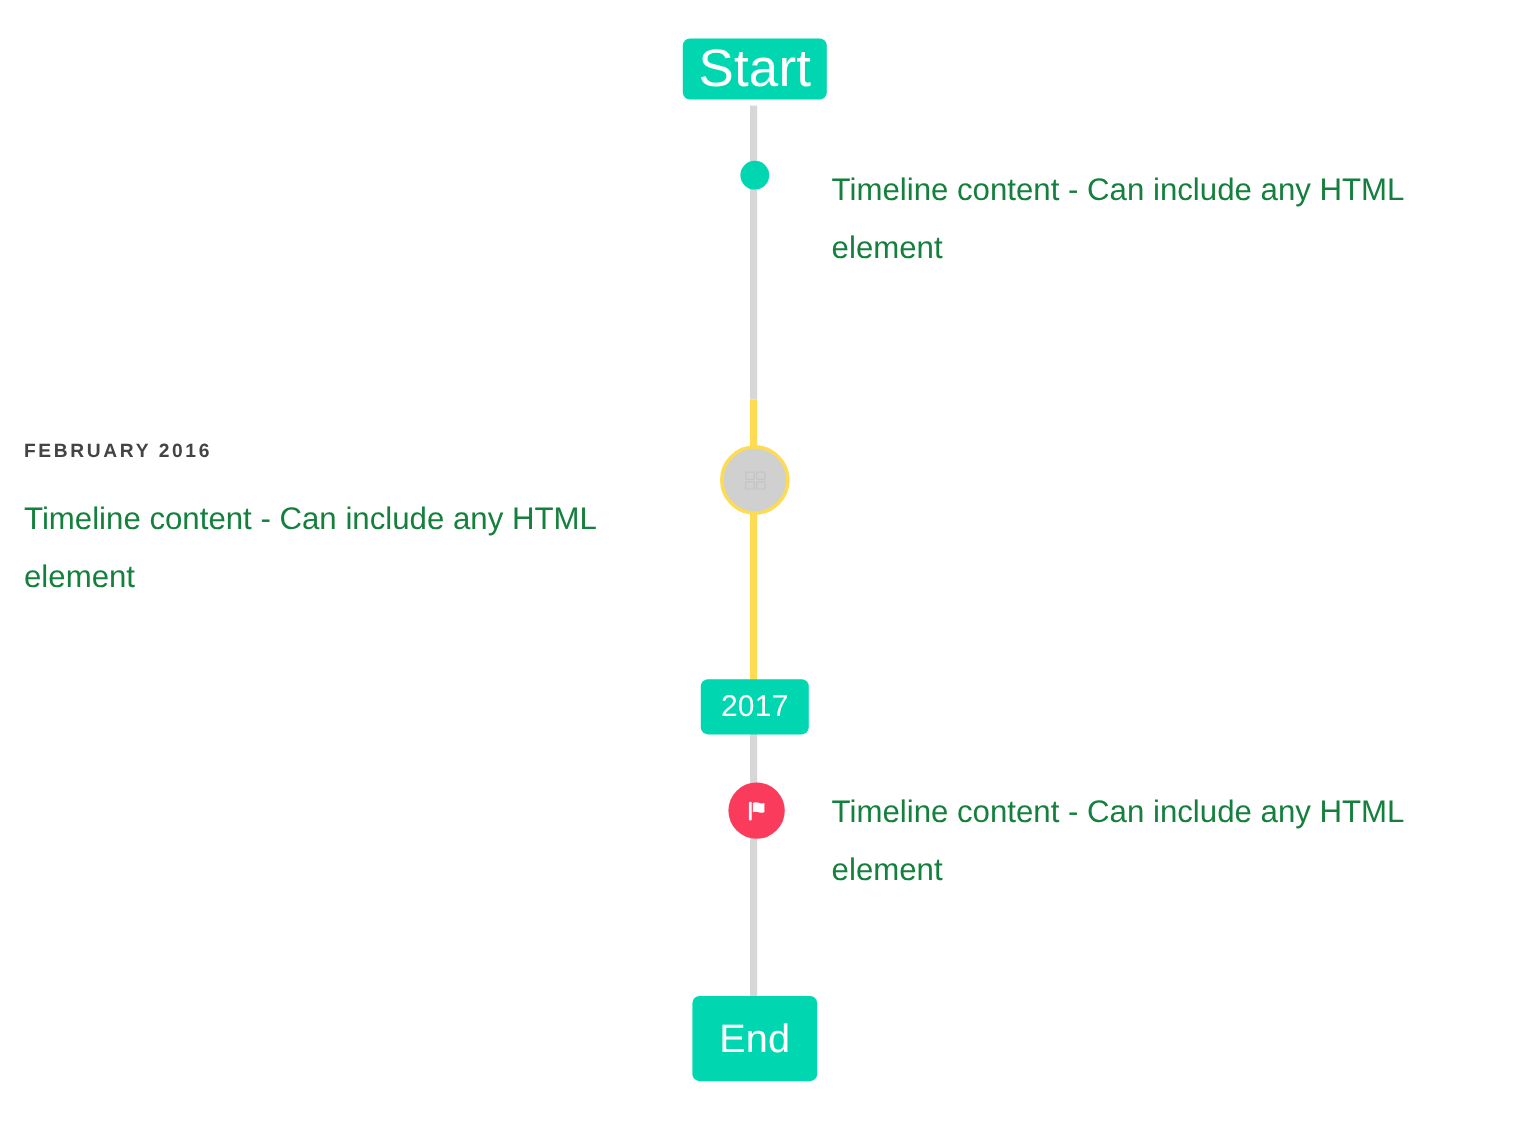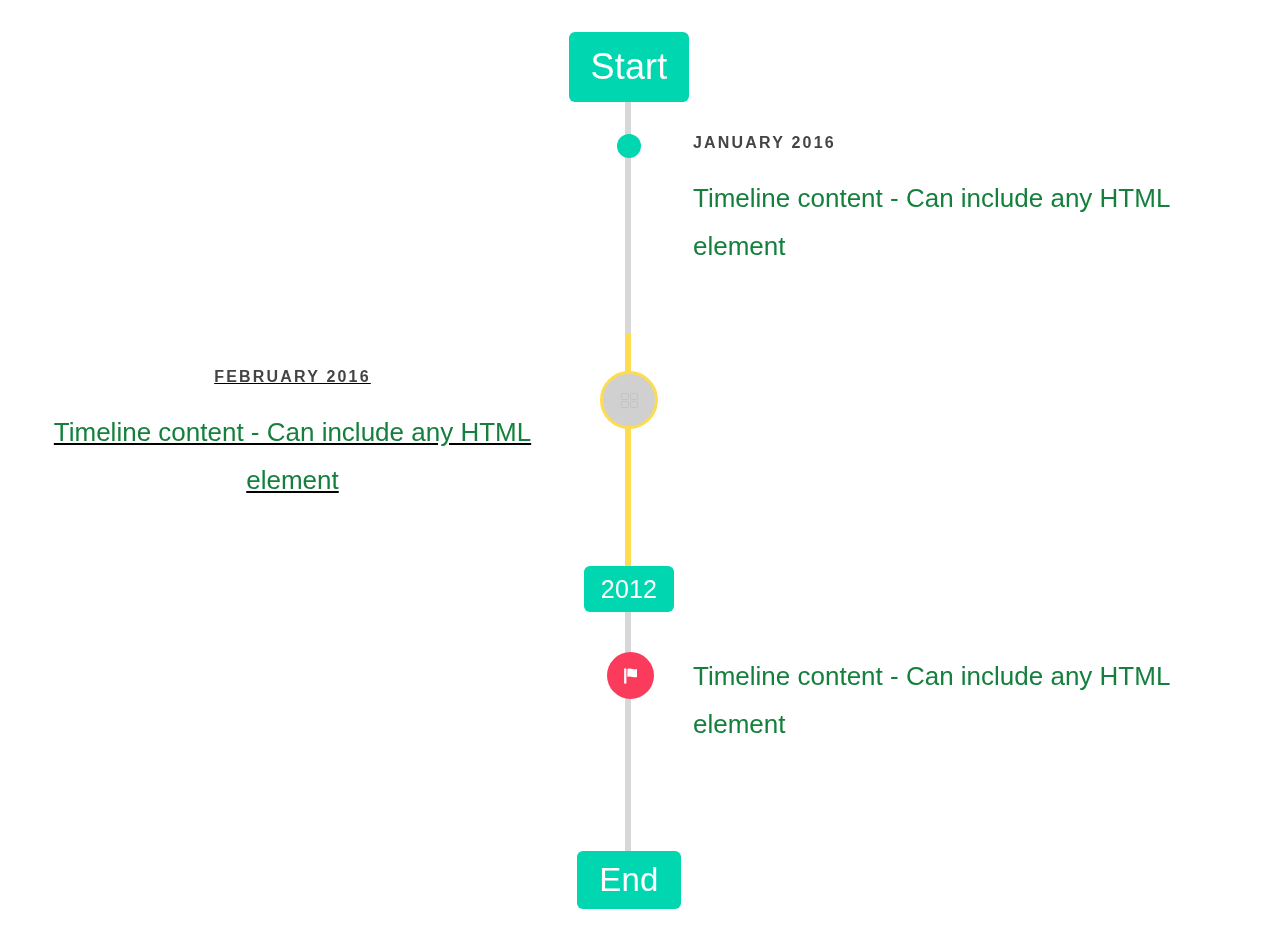--- a/index.html
+++ b/index.html
@@ -44,31 +44,31 @@
     display: flex;
     align-items: center;
     justify-content: center;
     font-weight: 400;
     letter-spacing: 0.2px;
     box-sizing: border-box;
     z-index: 4;
   }
   .cap-start {
     left: 569px;  top: 32px;
-    width: 120px; height: 70px;
-    font-size: 36px;
+    width: 120px; height: 51px;
+    font-size: 44px;
   }
   .cap-mid {
     left: 584px;  top: 566px;
     width: 90px;  height: 46px;
     font-size: 25px;
   }
   .cap-end {
-    left: 577px;  top: 851px;
-    width: 104px; height: 58px;
+    left: 577px;  top: 830px;
+    width: 104px; height: 71px;
     font-size: 33px;
   }
 
   
   .marker { position: absolute; z-index: 5; box-sizing: border-box; }
 
   .marker-dot {
     left: 617px; top: 134px;
     width: 24px; height: 24px;
     border-radius: 50%;
@@ -124,57 +124,56 @@
   }
   .entry-body {
     font-size: 26px;
     line-height: 48px;
     color: #15803d;
     margin: 0;
     font-weight: 400;
   }
 
   .entry-right { left: 693px; width: 530px; text-align: left; }
-  .entry-left  { left: 20px;  width: 545px; text-align: center; text-decoration: underline; }
+  .entry-left  { left: 20px;  width: 545px; text-align: left; }
 
   .entry-jan   { top: 134px; }
   .entry-feb   { top: 368px; }
   .entry-mar   { top: 652px; }
 </style>
 </head>
 <body>
 
 <div id="timeline-root">
 
   <div class="spine spine-top"></div>
   <div class="spine spine-yellow"></div>
   <div class="spine spine-bottom"></div>
 
   <div class="cap cap-start">Start</div>
 
   <div class="marker marker-dot"></div>
   <div class="entry entry-right entry-jan">
-    <p class="entry-label">JANUARY 2016</p>
     <p class="entry-body">Timeline content - Can include any HTML element</p>
   </div>
 
   <div class="marker marker-ring">
     <span class="tofu-grid">
         <i></i>
         <i></i>
         <i></i>
         <i></i>
       </span>
   </div>
   <div class="entry entry-left entry-feb">
     <p class="entry-label">FEBRUARY 2016</p>
     <p class="entry-body">Timeline content - Can include any HTML element</p>
   </div>
 
-  <div class="cap cap-mid">2012</div>
+  <div class="cap cap-mid">2017</div>
 
   <div class="marker marker-flag">
     <svg width="24" height="24" viewBox="0 0 24 24" aria-hidden="true">
       <rect x="5.1" y="4.2" width="2.3" height="15.6" rx="1.1" fill="#ffffff"></rect>
       <path d="M8.4 5.1c3.2-1.6 6.4 1.4 9.6 0v7.8c-3.2 1.4-6.4-1.6-9.6 0z" fill="#ffffff"></path>
     </svg>
   </div>
   <div class="entry entry-right entry-mar">
     <p class="entry-body">Timeline content - Can include any HTML element</p>
   </div>

